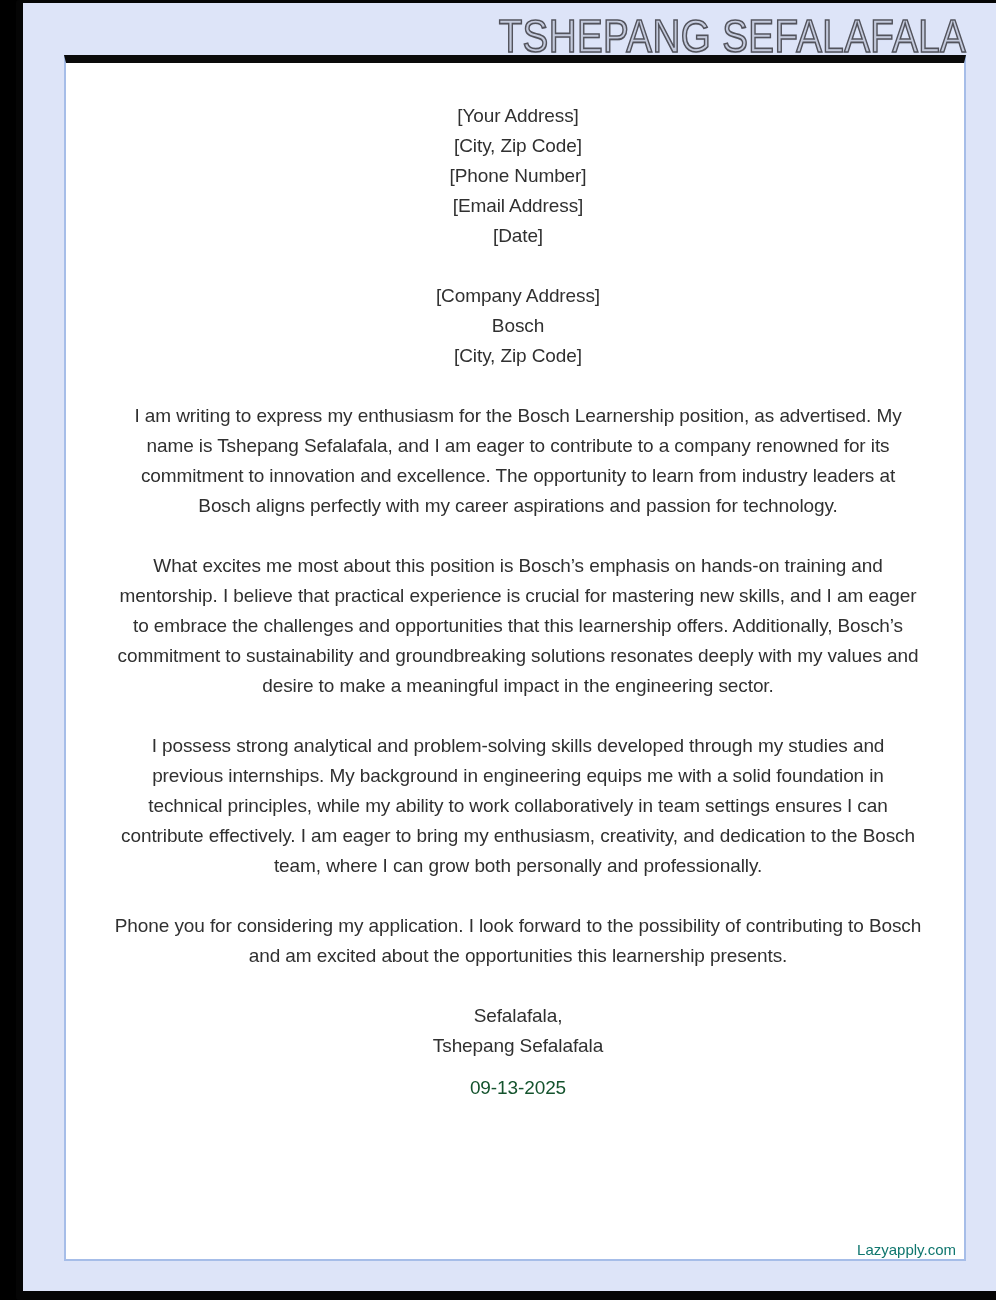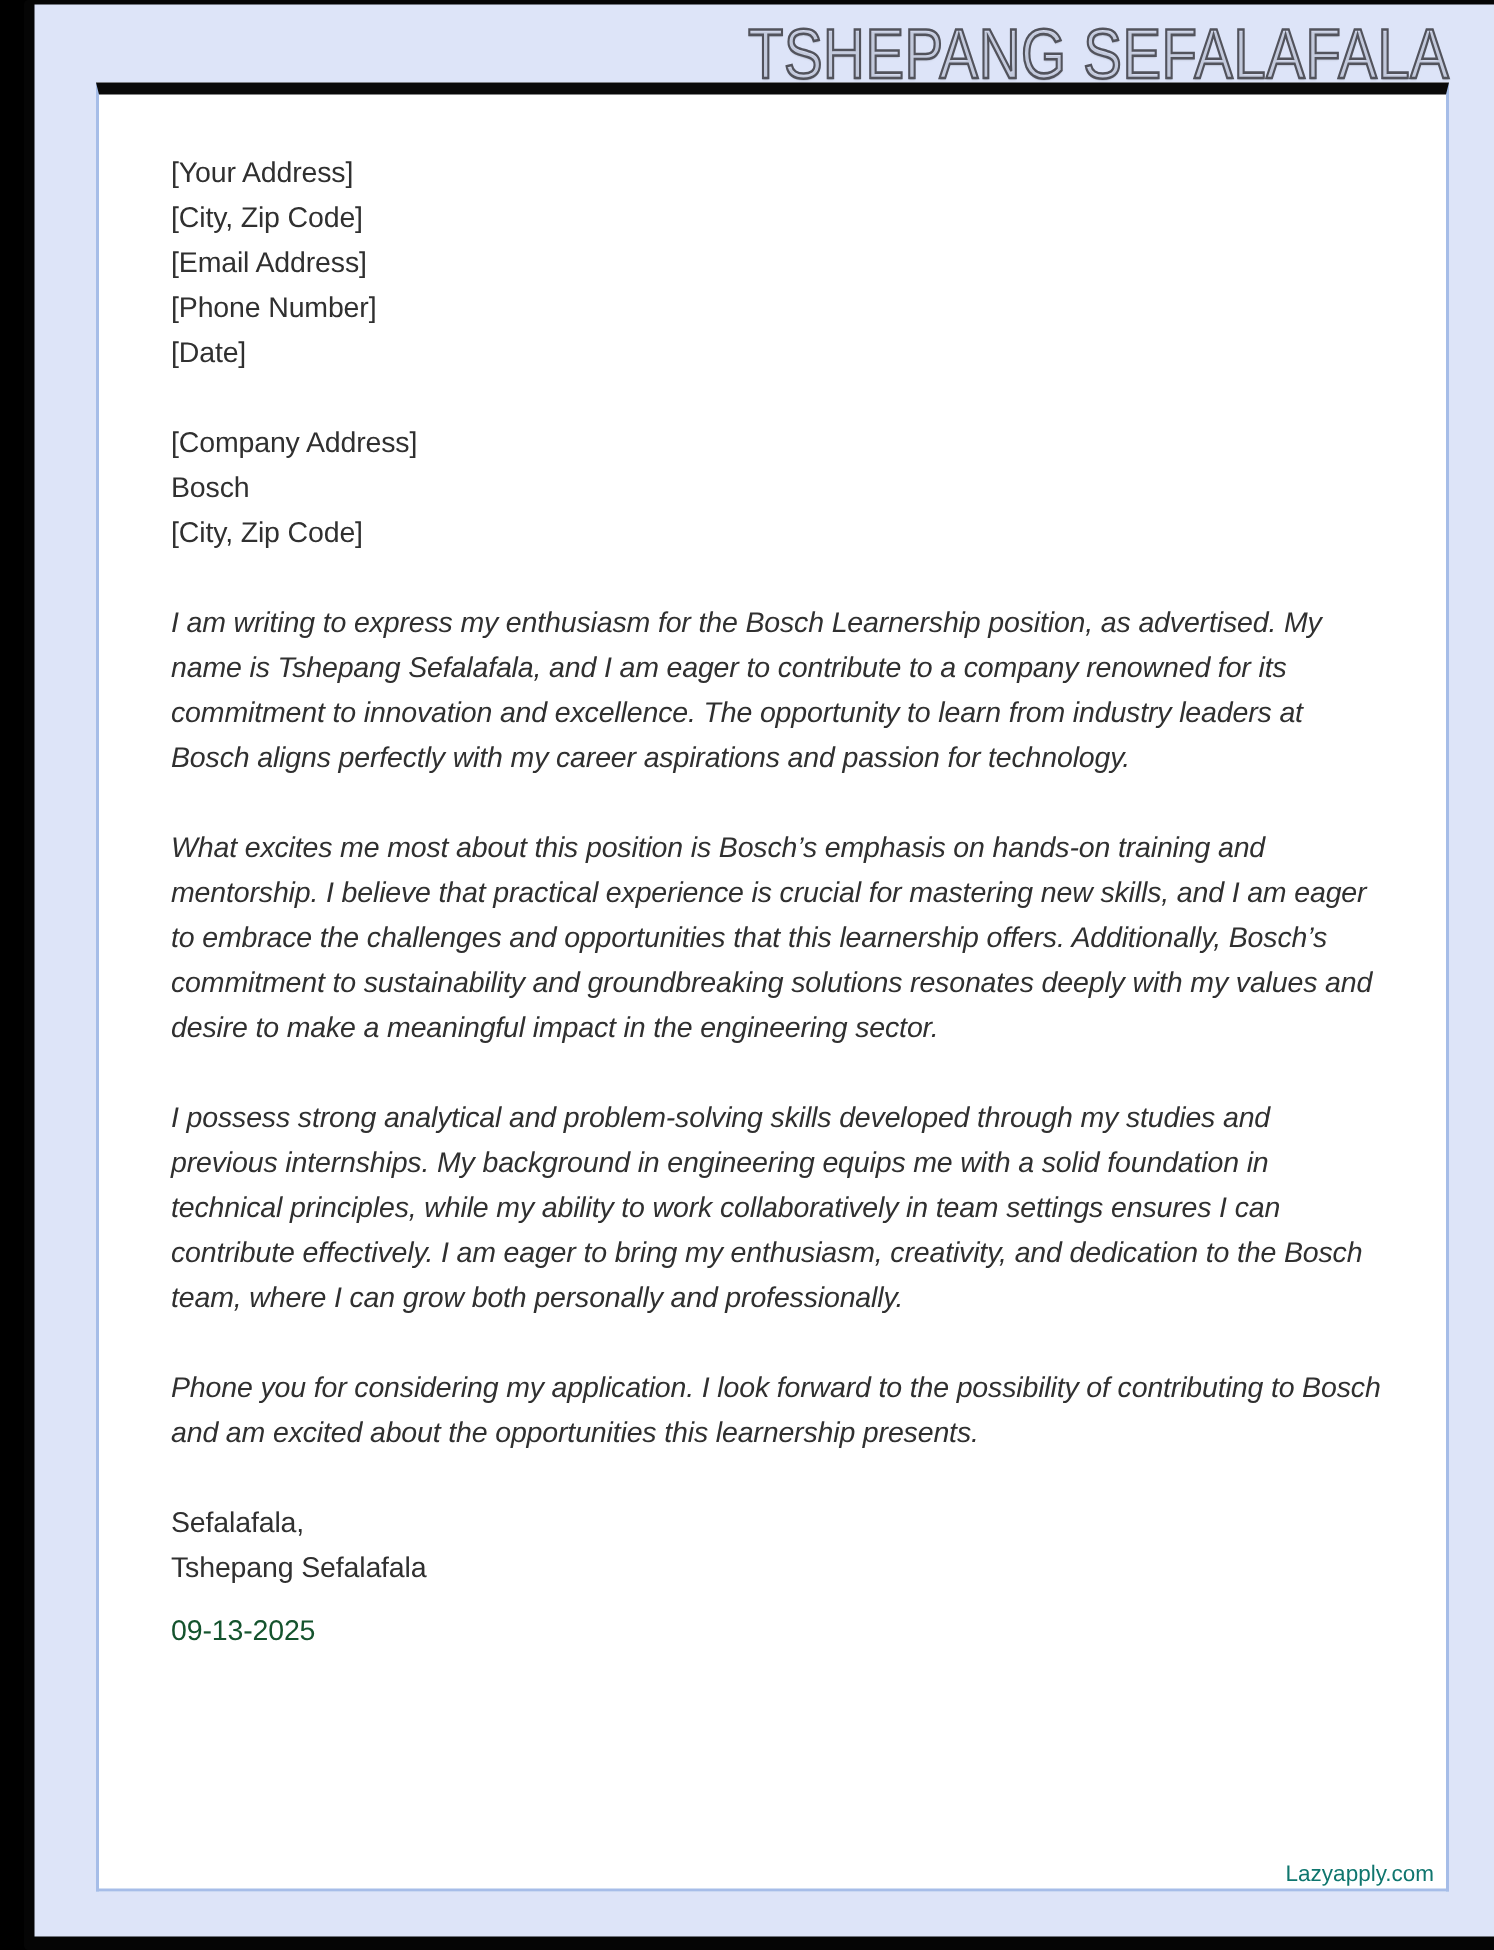--- a/index.html
+++ b/index.html
@@ -51,23 +51,24 @@
     border-left: 2px solid #a6bde8;
     border-right: 2px solid #a6bde8;
     border-bottom: 2px solid #a6bde8;
   }
   .doc-content {
     padding: 38px 42px 0 48px;
     color: #303030;
     font-size: 19px;
     line-height: 30px;
     letter-spacing: -0.1px;
+    text-align: center;
   }
   .block { margin-bottom: 30px; }
-  .para  { margin-bottom: 30px; font-style: italic; }
+  .para  { margin-bottom: 30px; }
   .date-line {
     margin-top: 12px;
     color: #14532d;
     font-size: 19px;
     line-height: 30px;
     display: inline-block;
     cursor: pointer;
   }
   .watermark {
     position: absolute;
@@ -86,22 +87,22 @@
   <div class="header">
     <span class="page-title">TSHEPANG SEFALAFALA</span>
   </div>
 
   <div class="document">
     <div class="doc-content">
 
       <div class="block">
         <div>[Your Address]</div>
         <div>[City, Zip Code]</div>
+        <div>[Phone Number]</div>
         <div>[Email Address]</div>
-        <div>[Phone Number]</div>
         <div>[Date]</div>
       </div>
 
       <div class="block">
         <div>[Company Address]</div>
         <div>Bosch</div>
         <div>[City, Zip Code]</div>
       </div>
 
 

